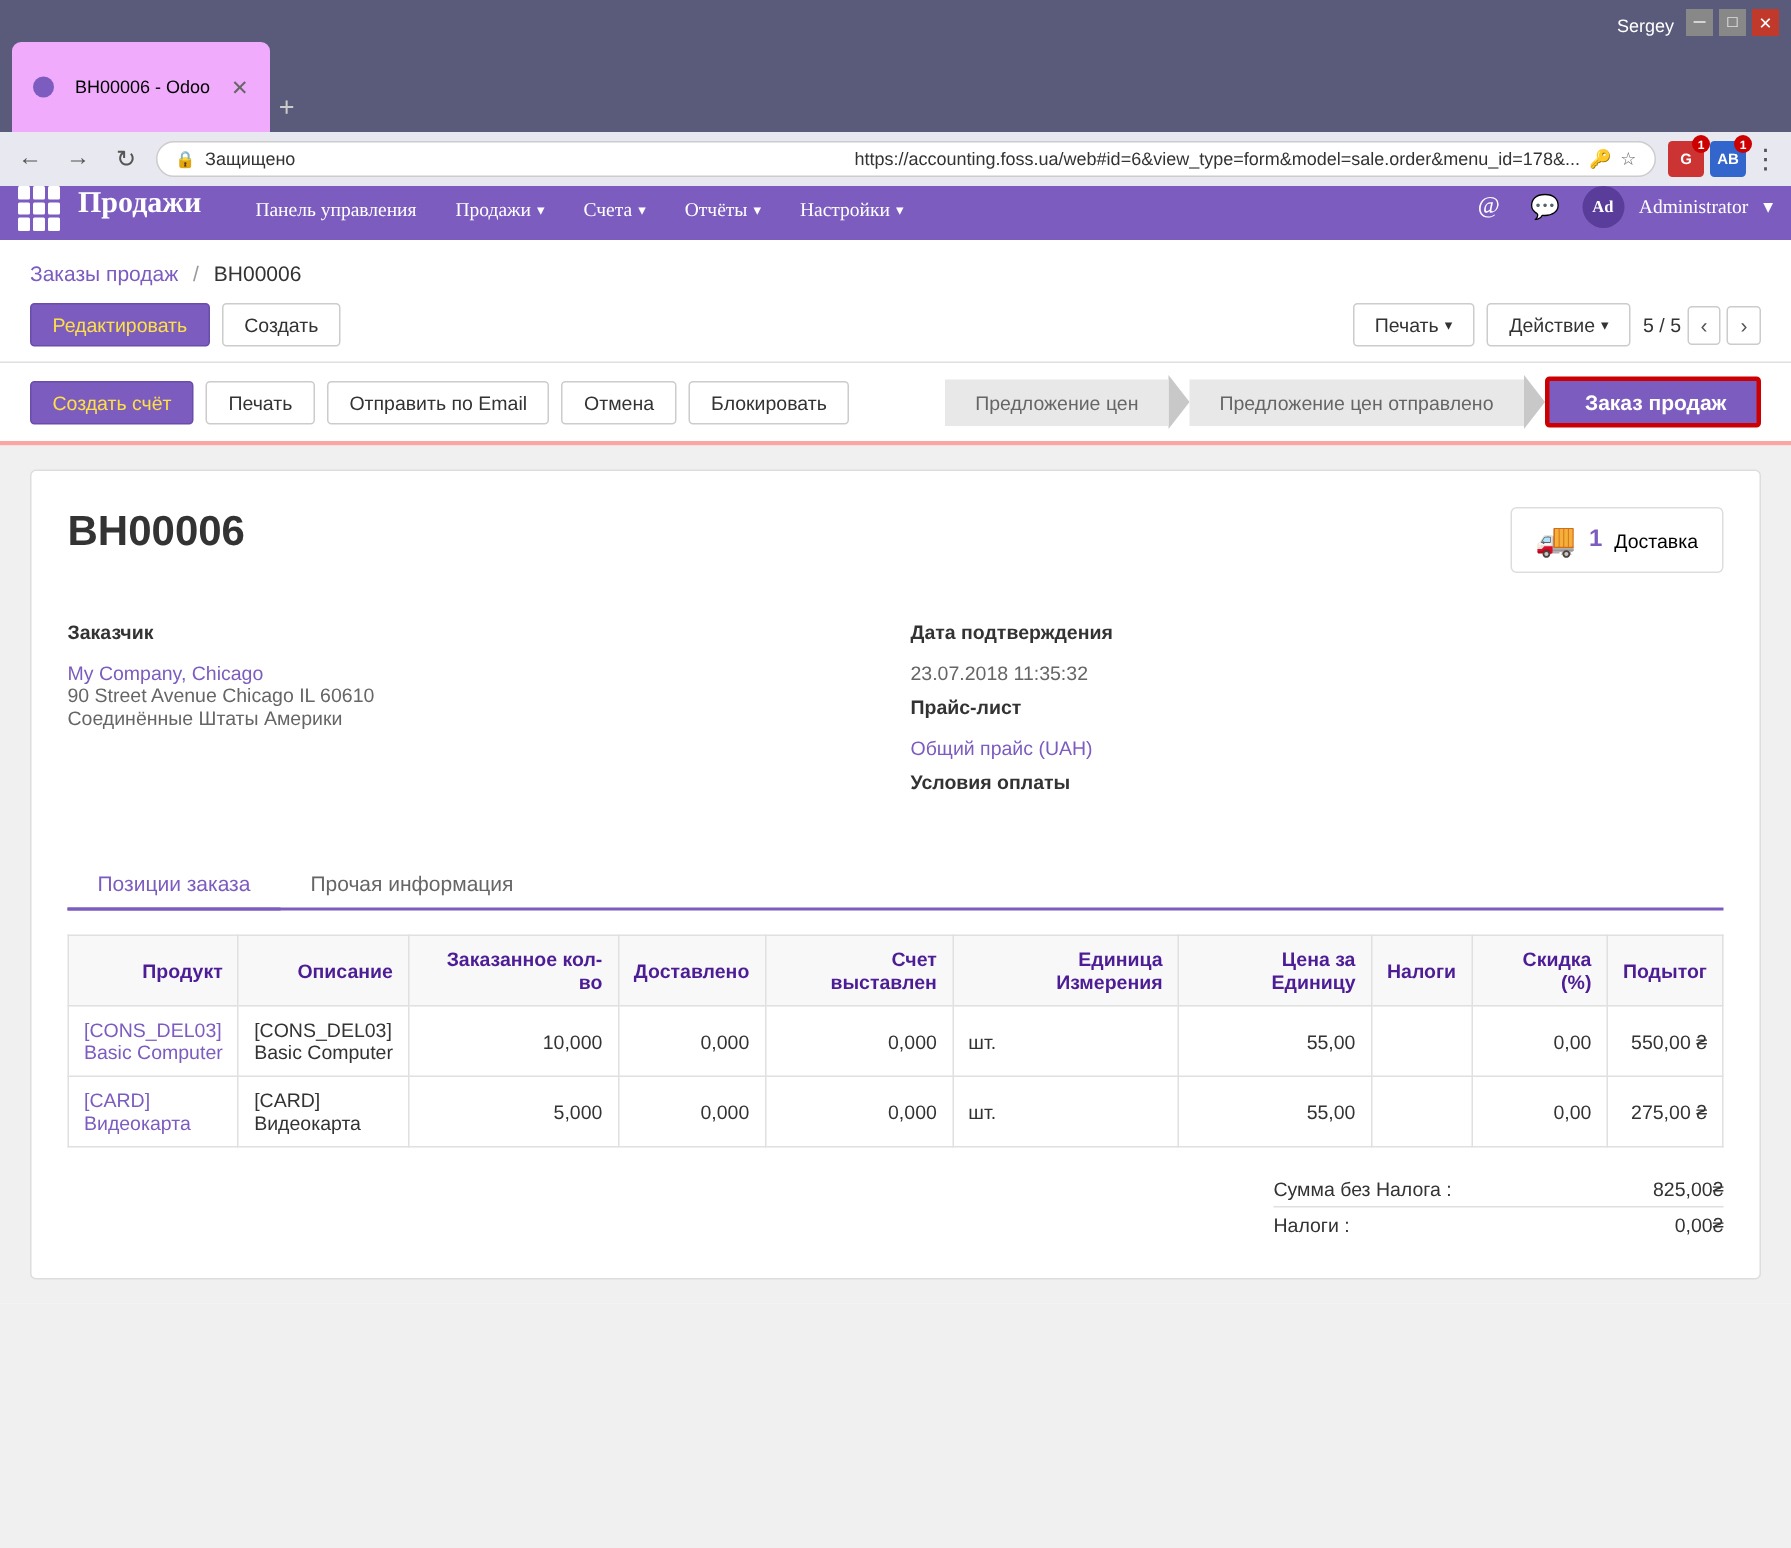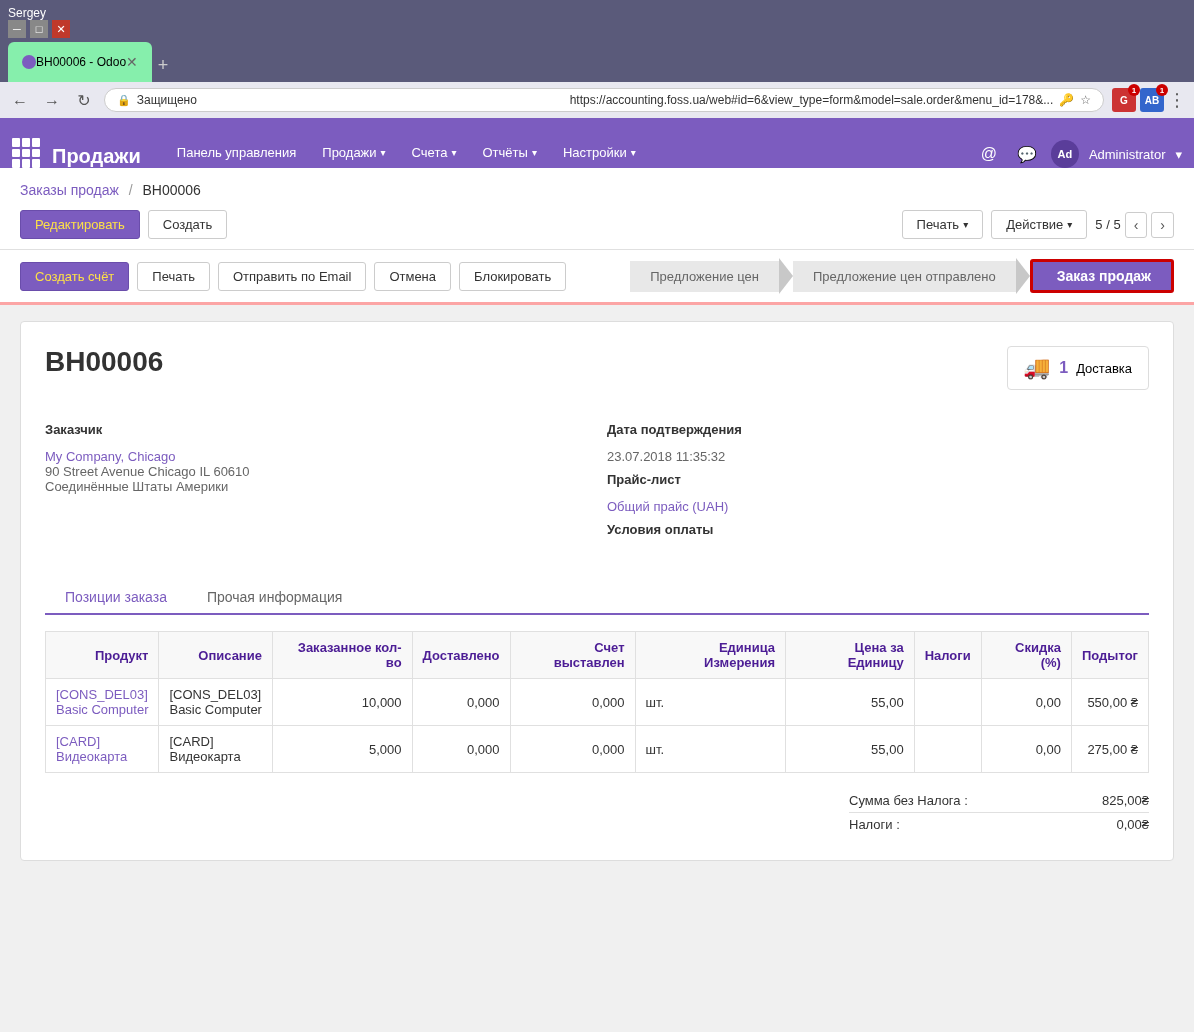--- a/index.html
+++ b/index.html
@@ -5,52 +5,51 @@
     * { box-sizing: border-box; margin: 0; padding: 0; }
     body { font-family: Arial, sans-serif; font-size: 13px; background: #f0f0f0; overflow: hidden; }
 
     
     .browser-chrome {
       background: #5a5a7a;
       padding: 6px 8px 0 8px;
     }
     .browser-titlebar {
       display: flex;
-      align-items: flex-start;
+      align-items: flex-end;
       justify-content: flex-end;
       padding-bottom: 4px;
       color: white;
       font-size: 12px;
-      flex-direction: column;
     }
     .browser-titlebar-user { margin-right: 8px; }
     .browser-win-controls { display: flex; gap: 4px; }
     .win-btn {
       width: 18px; height: 18px;
       background: #888;
       border: none;
       color: white;
       font-size: 11px;
       cursor: pointer;
       display: flex; align-items: center; justify-content: center;
     }
     .win-btn.close { background: #c0392b; }
 
     .browser-tabs {
       display: flex;
       align-items: flex-end;
     }
     .browser-tab {
-      background: #86efac;
-      padding: 12px 14px;
+      background: #f0abfc;
+      padding: 22px 14px;
       border-radius: 6px 6px 0 0;
       font-size: 12px;
       display: flex;
       align-items: center;
-      gap: 0;
+      gap: 14px;
       min-width: 140px;
     }
     .tab-favicon {
       width: 14px; height: 14px;
       background: #7c5cbf;
       border-radius: 50%;
       display: inline-block;
     }
     .tab-close {
       margin-left: auto;
@@ -109,23 +108,24 @@
     .menu-dots { font-size: 18px; color: #555; cursor: pointer; }
 
     
     .odoo-app { background: white; }
 
     
     .odoo-topnav {
       background: #7c5cbf;
       color: white;
       display: flex;
-      align-items: flex-end;
+      align-items: flex-start;
       padding: 0 12px;
-      height: 50px;
+      height: 36px;
+      font-family: Liberation Serif, serif;
     }
     .odoo-apps-icon {
       width: 30px; height: 30px;
       display: grid; grid-template-columns: repeat(3,8px); gap: 2px;
       margin-right: 10px; cursor: pointer;
     }
     .apps-dot { background: white; border-radius: 1px; }
     .odoo-brand {
       font-size: 20px; font-weight: bold;
       margin-right: 24px;

